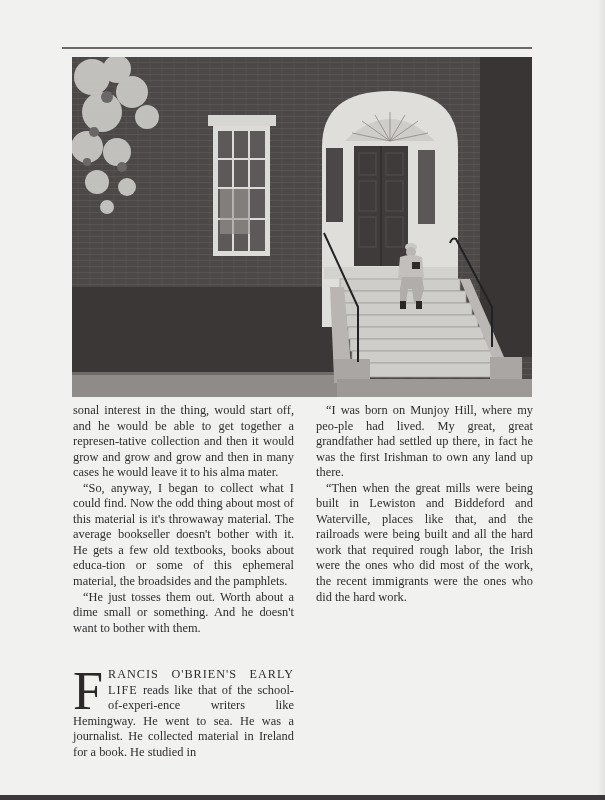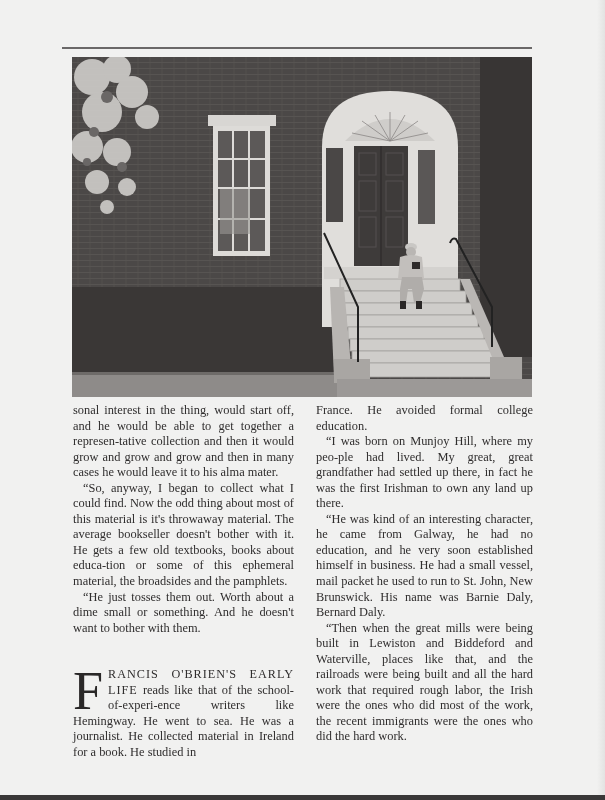--- a/index.html
+++ b/index.html
@@ -156,22 +156,20 @@
 
   <div class="col col-left">
     <p class="noindent">sonal interest in the thing, would start off, and he would be able to get together a represen-tative collection and then it would grow and grow and grow and then in many cases he would leave it to his alma mater.</p>
     <p>“So, anyway, I began to collect what I could find. Now the odd thing about most of this material is it's throwaway material. The average bookseller doesn't bother with it. He gets a few old textbooks, books about educa-tion or some of this ephemeral material, the broadsides and the pamphlets.</p>
     <p>“He just tosses them out. Worth about a dime small or something. And he doesn't want to bother with them.</p>
     <div class="gap"></div>
     <p class="dropcap-para"><span class="dropcap">F</span><span class="smallcaps">RANCIS O'BRIEN'S EARLY LIFE</span><span> reads like that of the school-of-experi-ence writers like Hemingway. He went to sea. He was a journalist. He collected material in Ireland for a book. He studied in</span></p>
   </div>
 
   <div class="col col-right">
-    <p class="noindent">France. He avoided formal college education.</p>
     <p>“I was born on Munjoy Hill, where my peo-ple had lived. My great, great grandfather had settled up there, in fact he was the first Irishman to own any land up there.</p>
-    <p>“He was kind of an interesting character, he came from Galway, he had no education, and he very soon established himself in business. He had a small vessel, mail packet he used to run to St. John, New Brunswick. His name was Barnie Daly, Bernard Daly.</p>
     <p>“Then when the great mills were being built in Lewiston and Biddeford and Waterville, places like that, and the railroads were being built and all the hard work that required rough labor, the Irish were the ones who did most of the work, the recent immigrants were the ones who did the hard work.</p>
 
   </div>
 
   <div class="page-number">58</div>
   <div class="bottom-strip"></div>
 </div>
 
 </body></html>

